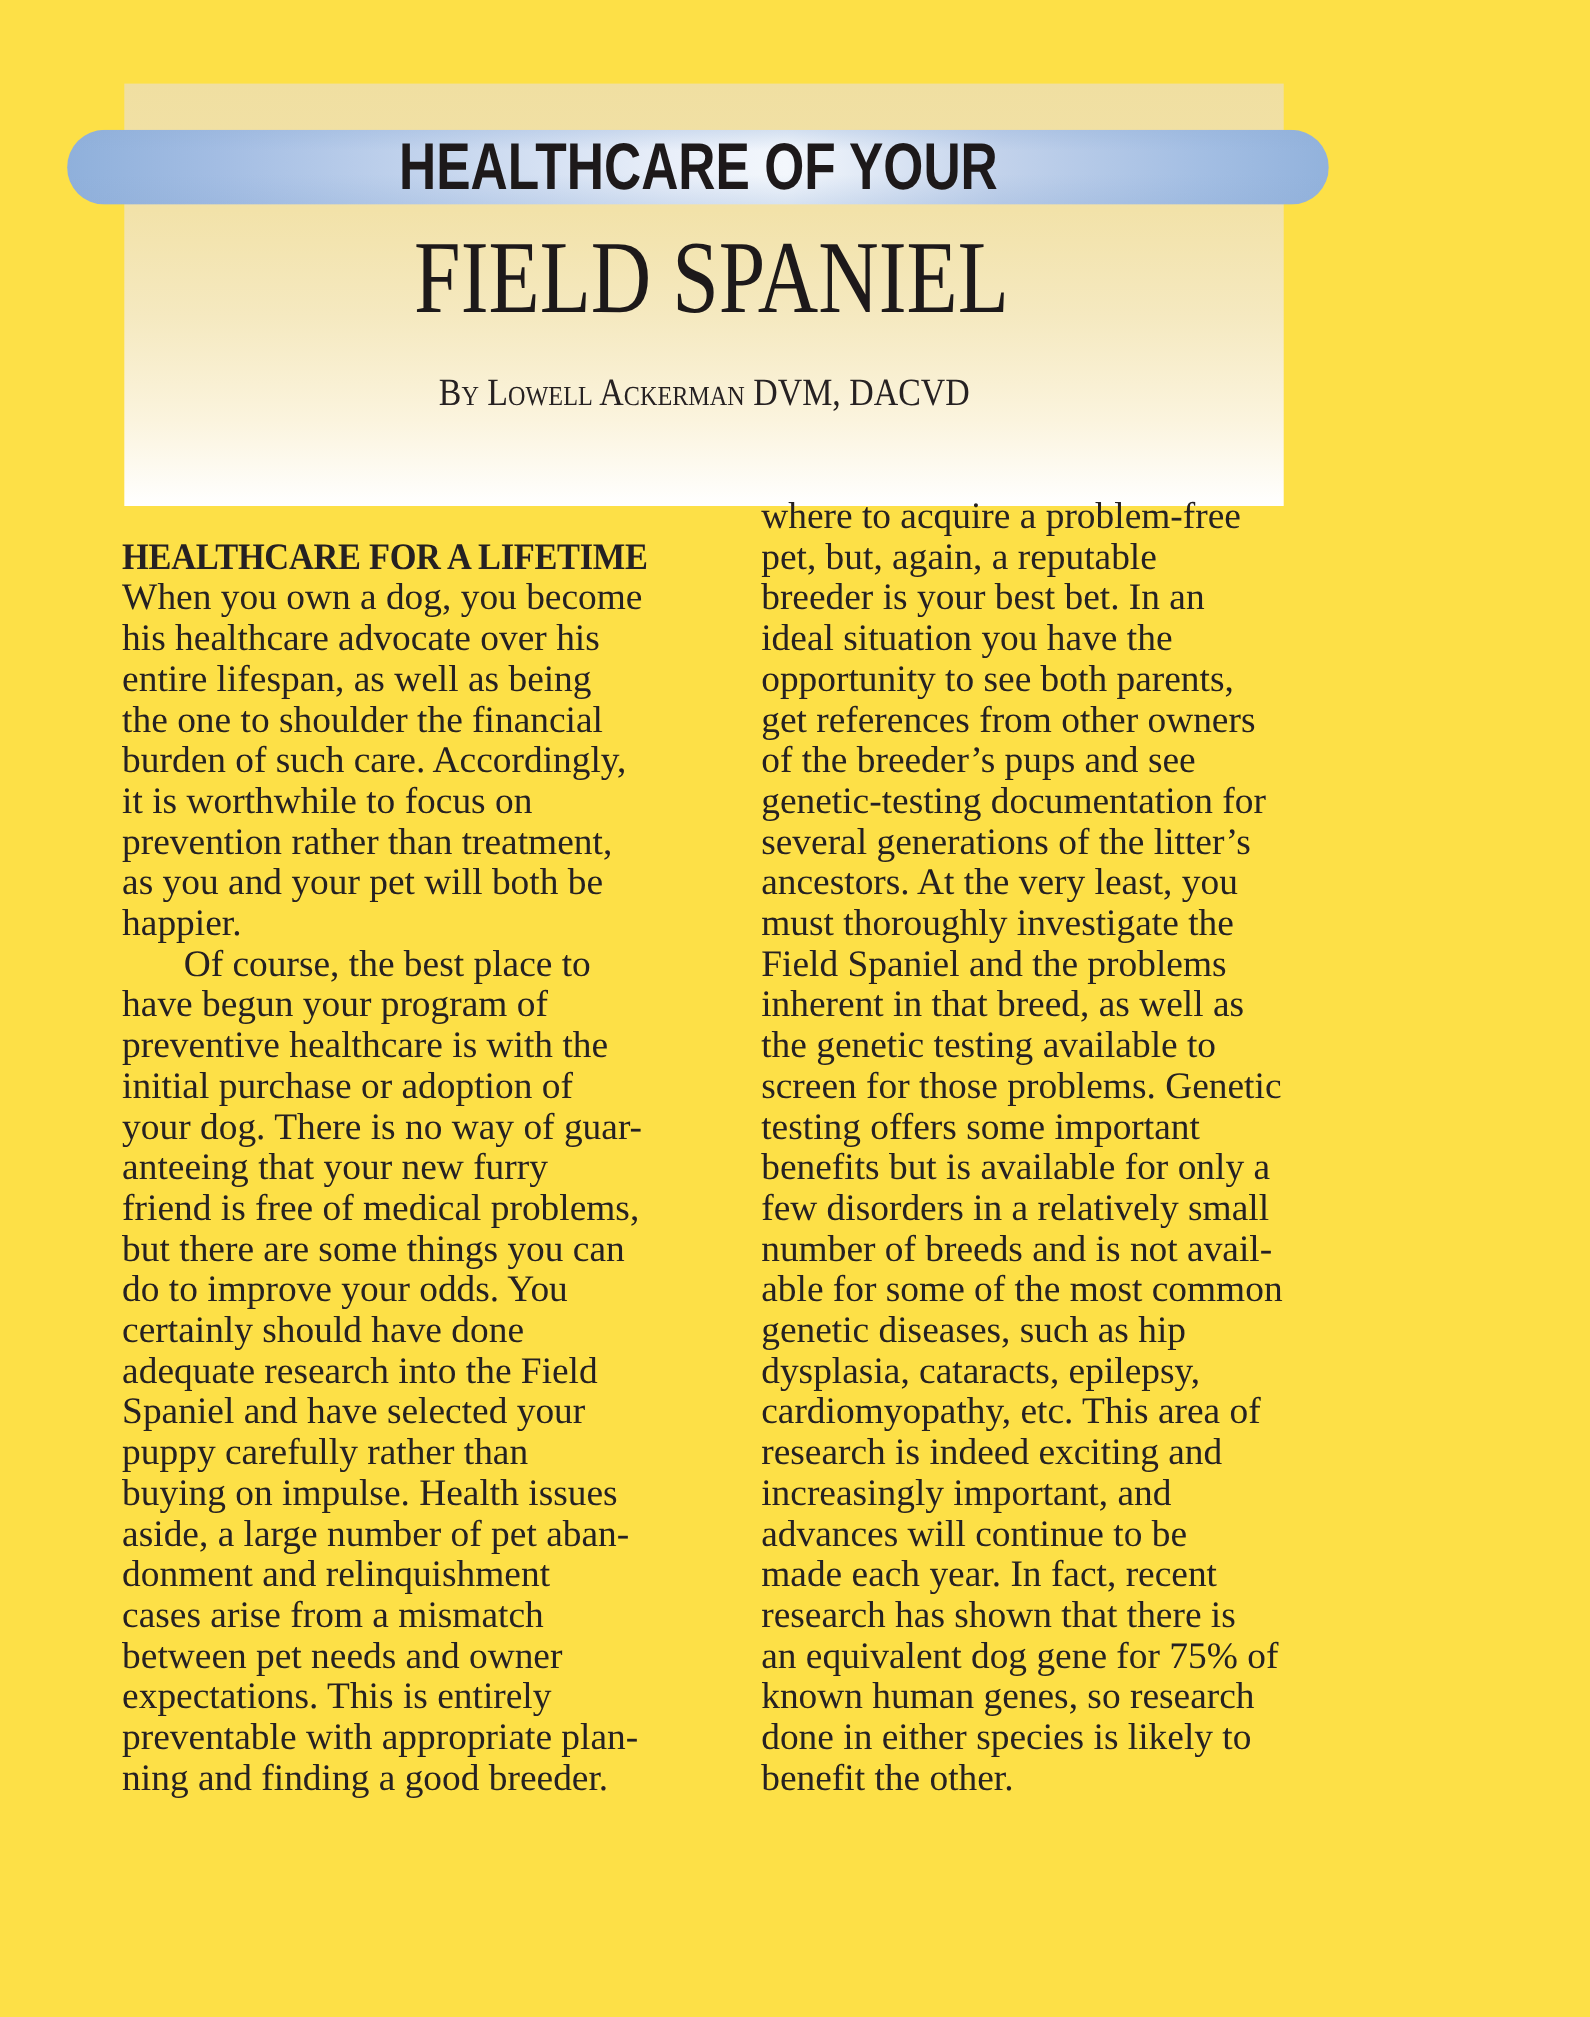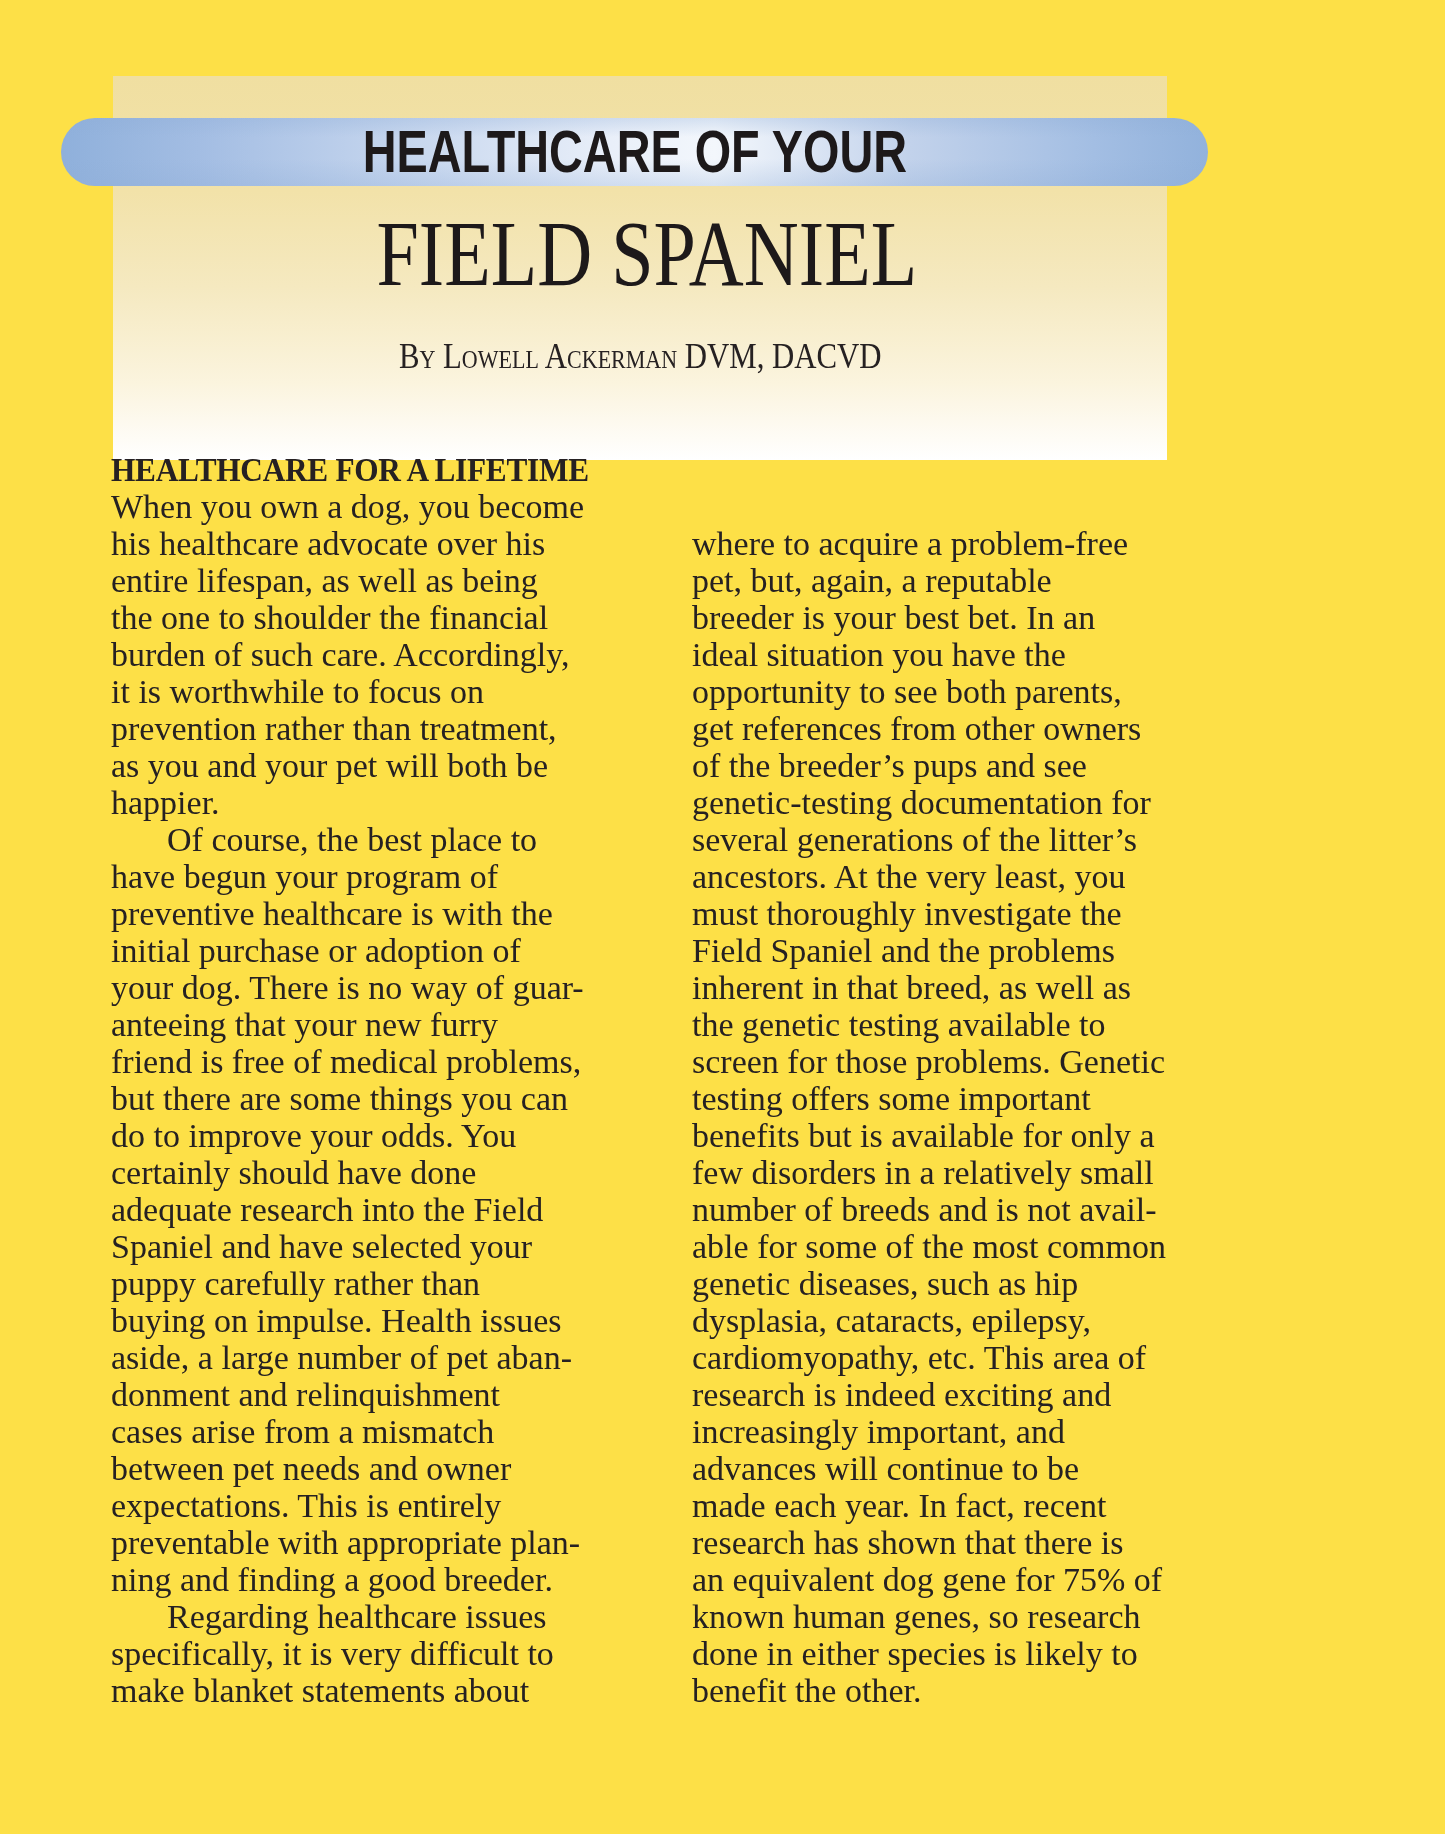--- a/index.html
+++ b/index.html
@@ -150,23 +150,20 @@
 Spaniel and have selected your
 puppy carefully rather than
 buying on impulse. Health issues
 aside, a large number of pet aban-
 donment and relinquishment
 cases arise from a mismatch
 between pet needs and owner
 expectations. This is entirely
 preventable with appropriate plan-
 ning and finding a good breeder.</p>
-          <p class="indent">Regarding healthcare issues
-specifically, it is very difficult to
-make blanket statements about</p>
         </div>
     </div>
     <div class="col col-right">
       <div>
           <p>where to acquire a problem-free
 pet, but, again, a reputable
 breeder is your best bet. In an
 ideal situation you have the
 opportunity to see both parents,
 get references from other owners

